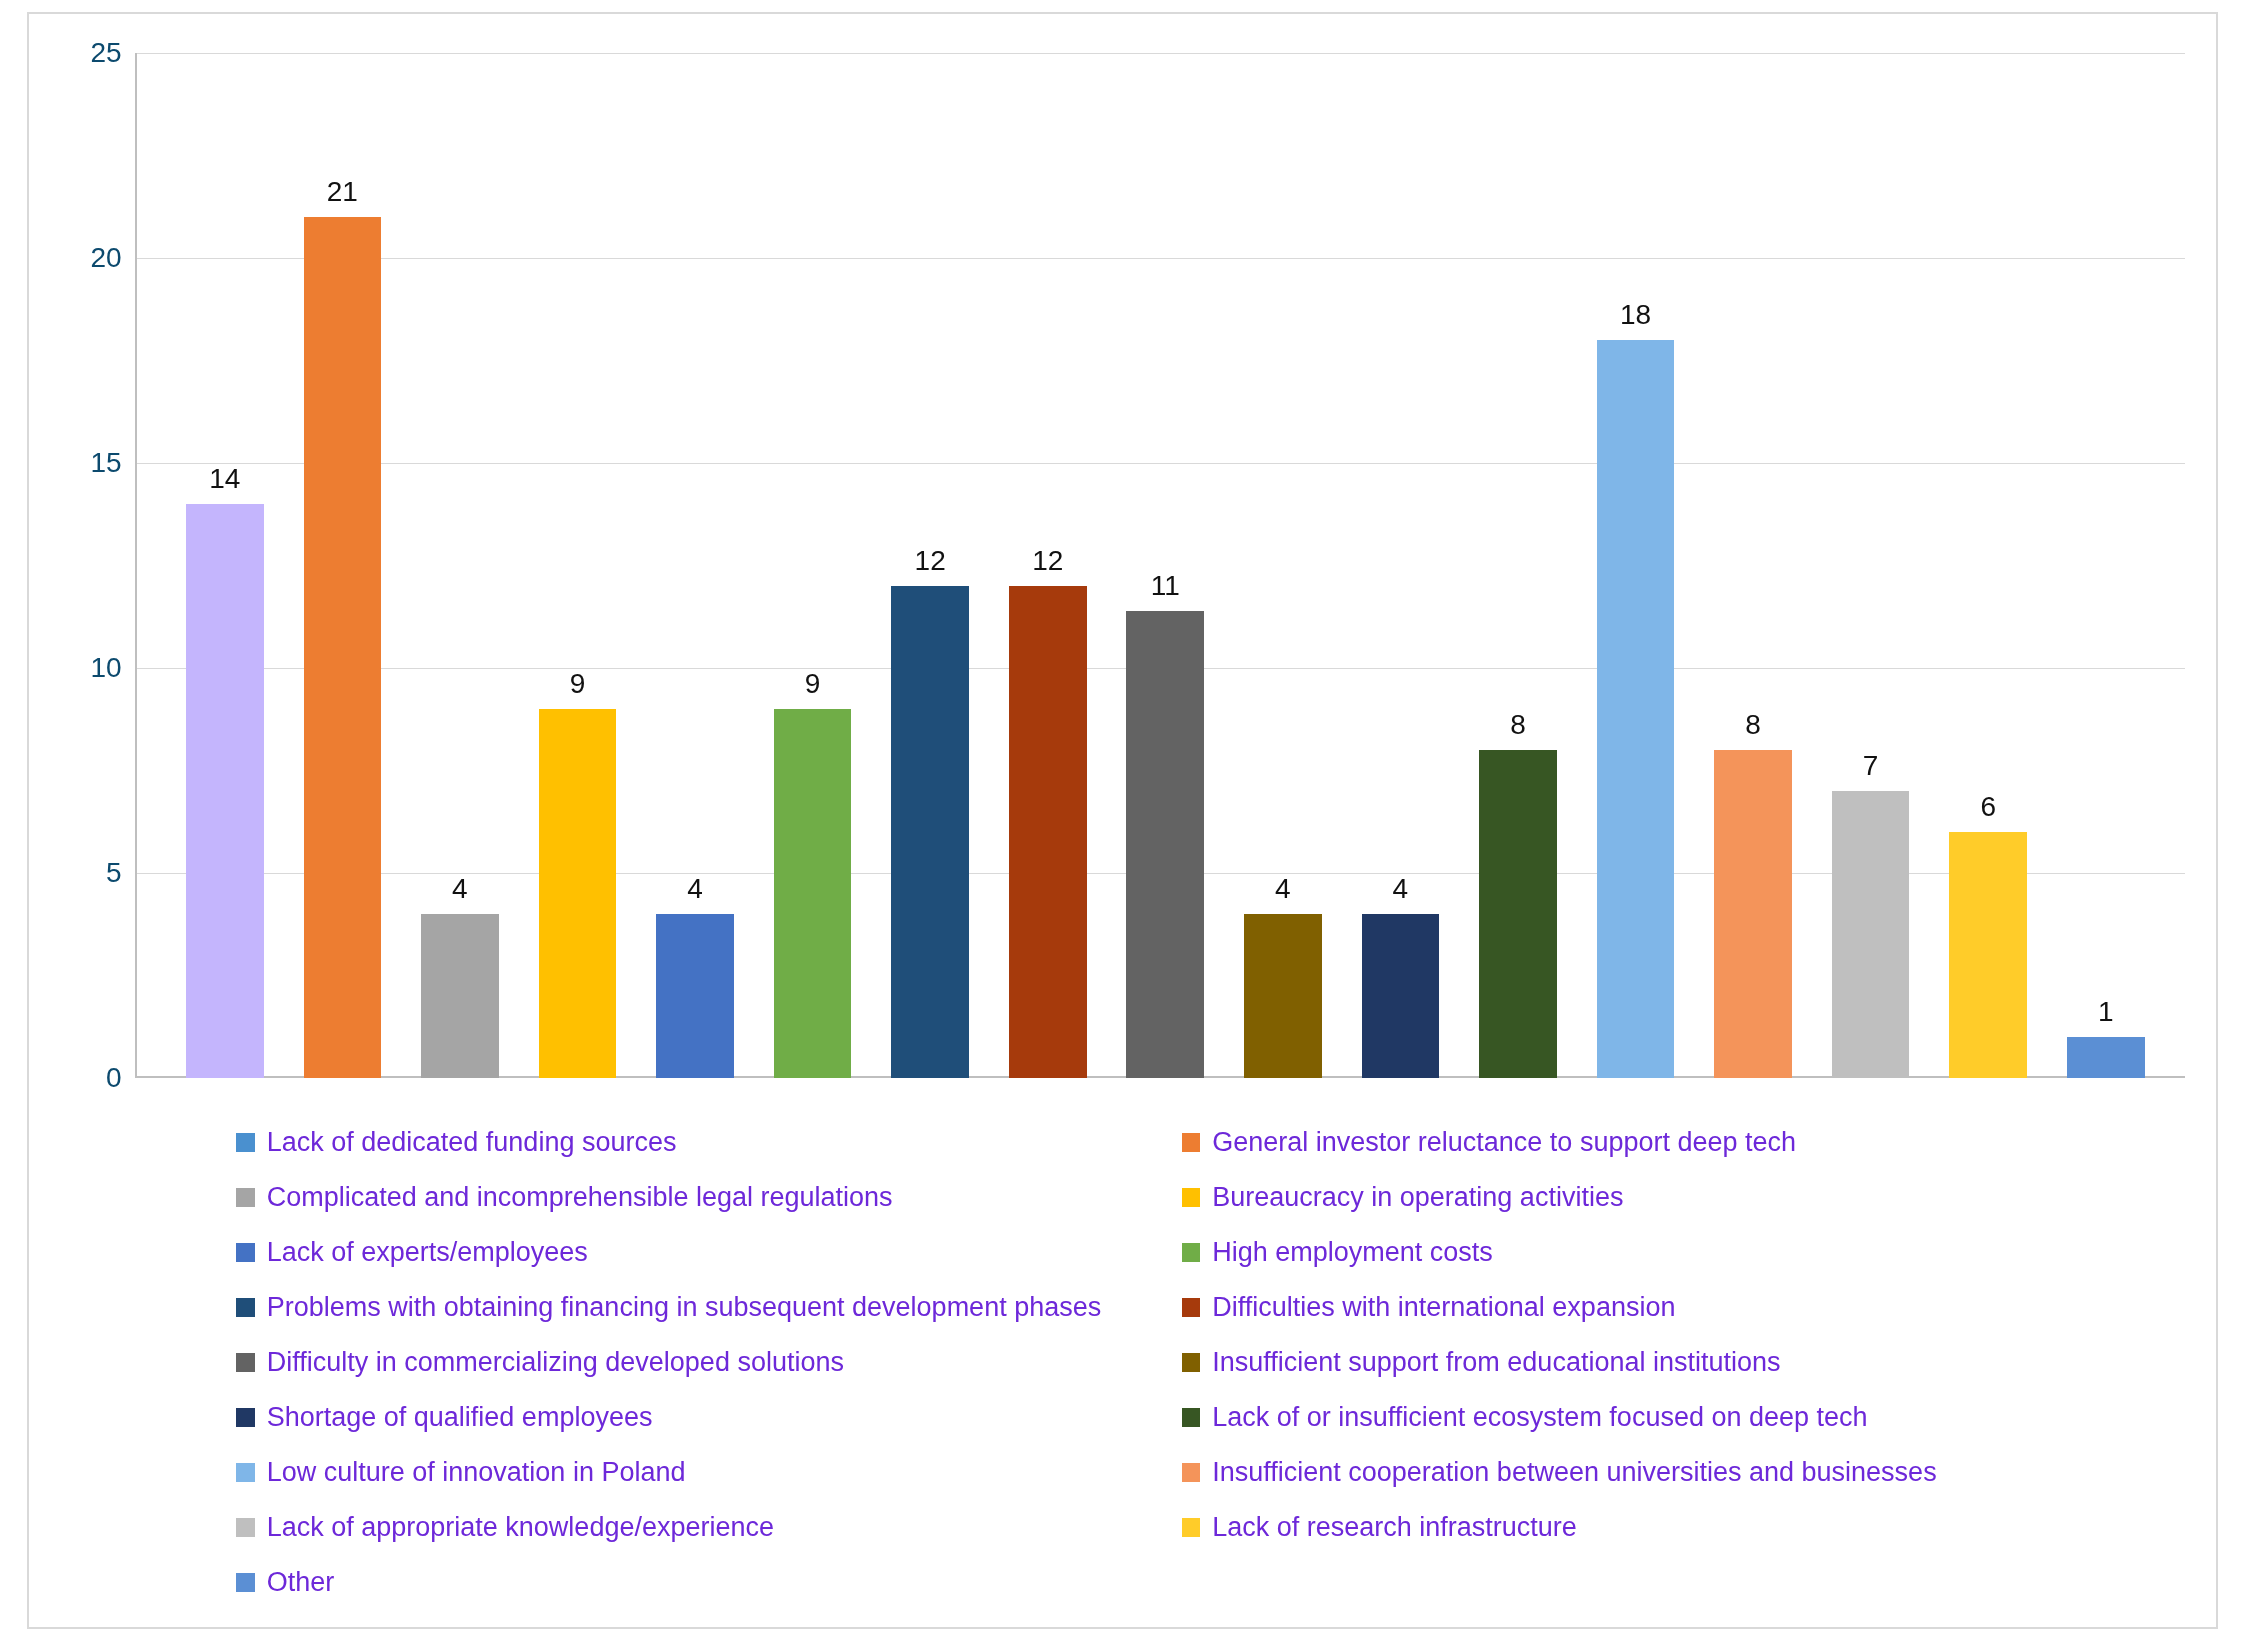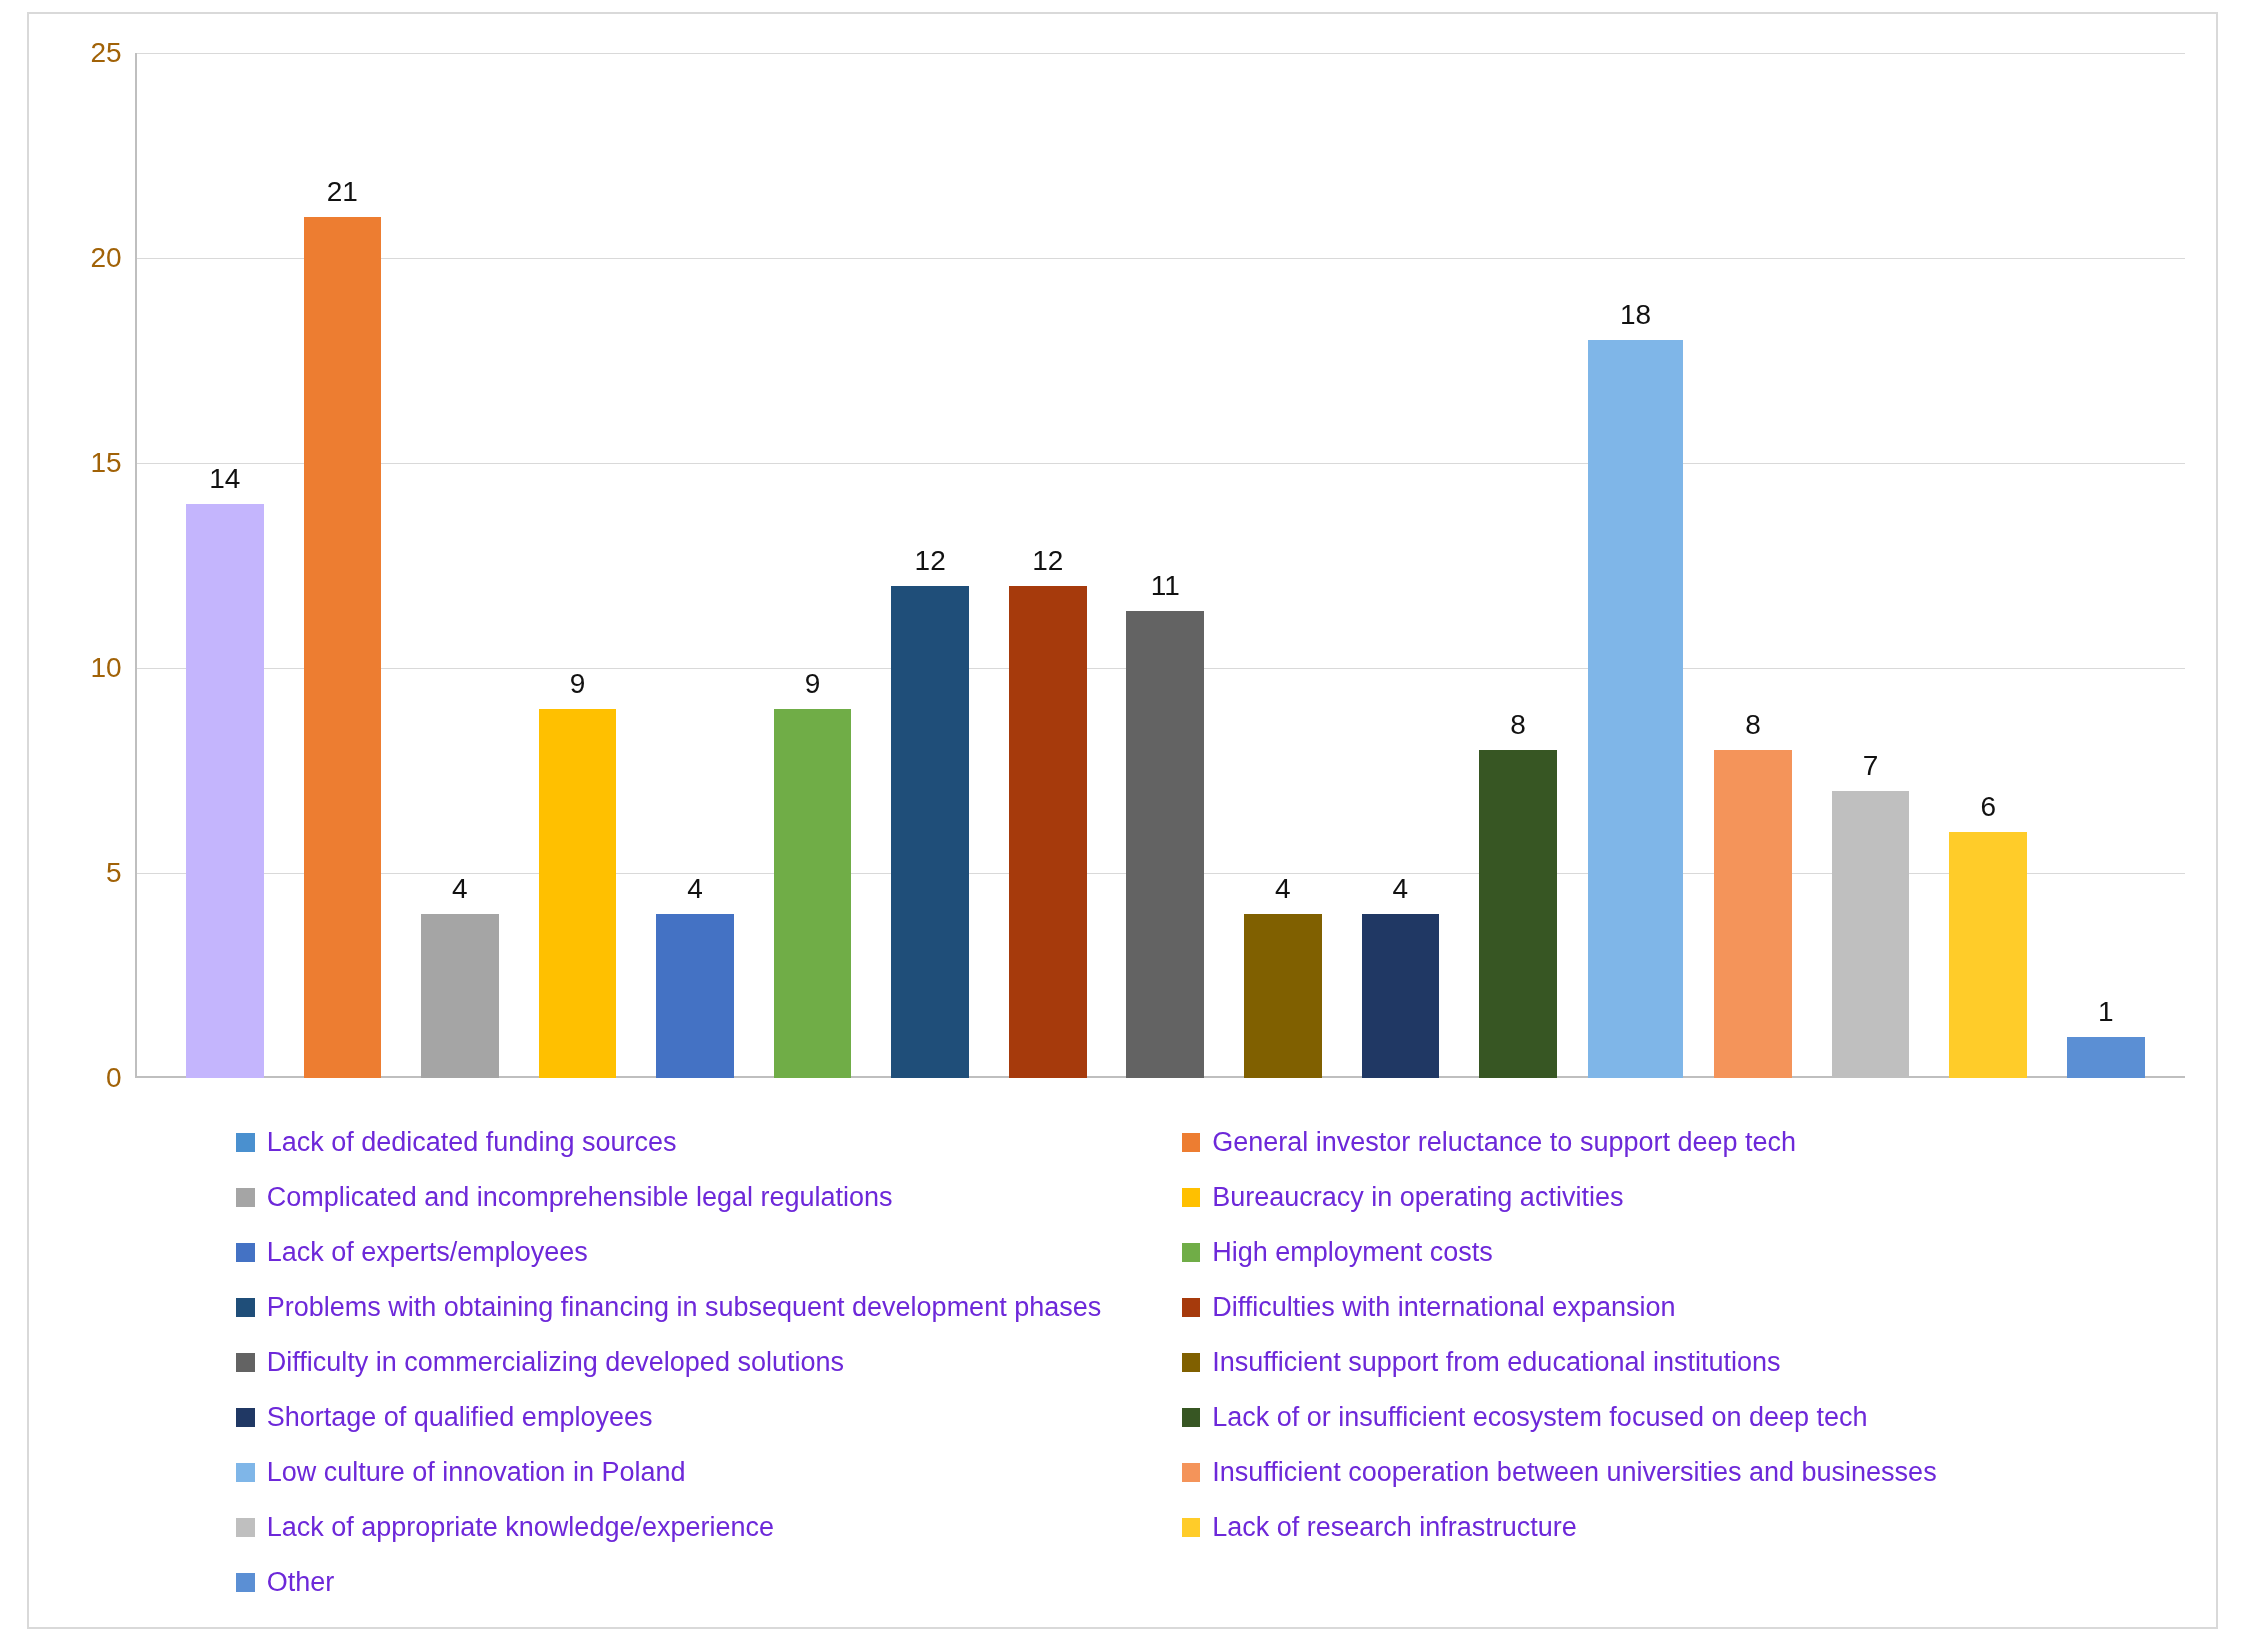--- a/index.html
+++ b/index.html
@@ -40,21 +40,21 @@
     left: 0;
     top: 0;
     width: 75px;
     height: 100%;
   }
   .y-tick-label {
     position: absolute;
     right: 9.4px;
     transform: translateY(-50%);
     font-size: 28px;
-    color: #a16207;
+    color: #0c4a6e;
     white-space: nowrap;
   }
 
   .plot {
     position: absolute;
     left: 79px;
     top: 12px;
     right: 9.4px;
     bottom: 25.4px;
   }
@@ -227,21 +227,21 @@
             <div class="bar" style="height: 164px; background: rgb(32, 56, 100);">
               <span class="bar-value">4</span>
             </div>
           </div>
           <div class="bar-slot">
             <div class="bar" style="height: 328px; background: rgb(55, 86, 35);">
               <span class="bar-value">8</span>
             </div>
           </div>
           <div class="bar-slot">
-            <div class="bar" style="height: 738px; background: rgb(127, 182, 232); padding-left: 17px;">
+            <div class="bar" style="height: 738px; background: rgb(127, 182, 232);">
               <span class="bar-value">18</span>
             </div>
           </div>
           <div class="bar-slot">
             <div class="bar" style="height: 328px; background: rgb(244, 148, 90);">
               <span class="bar-value">8</span>
             </div>
           </div>
           <div class="bar-slot">
             <div class="bar" style="height: 287px; background: rgb(191, 191, 191);">

